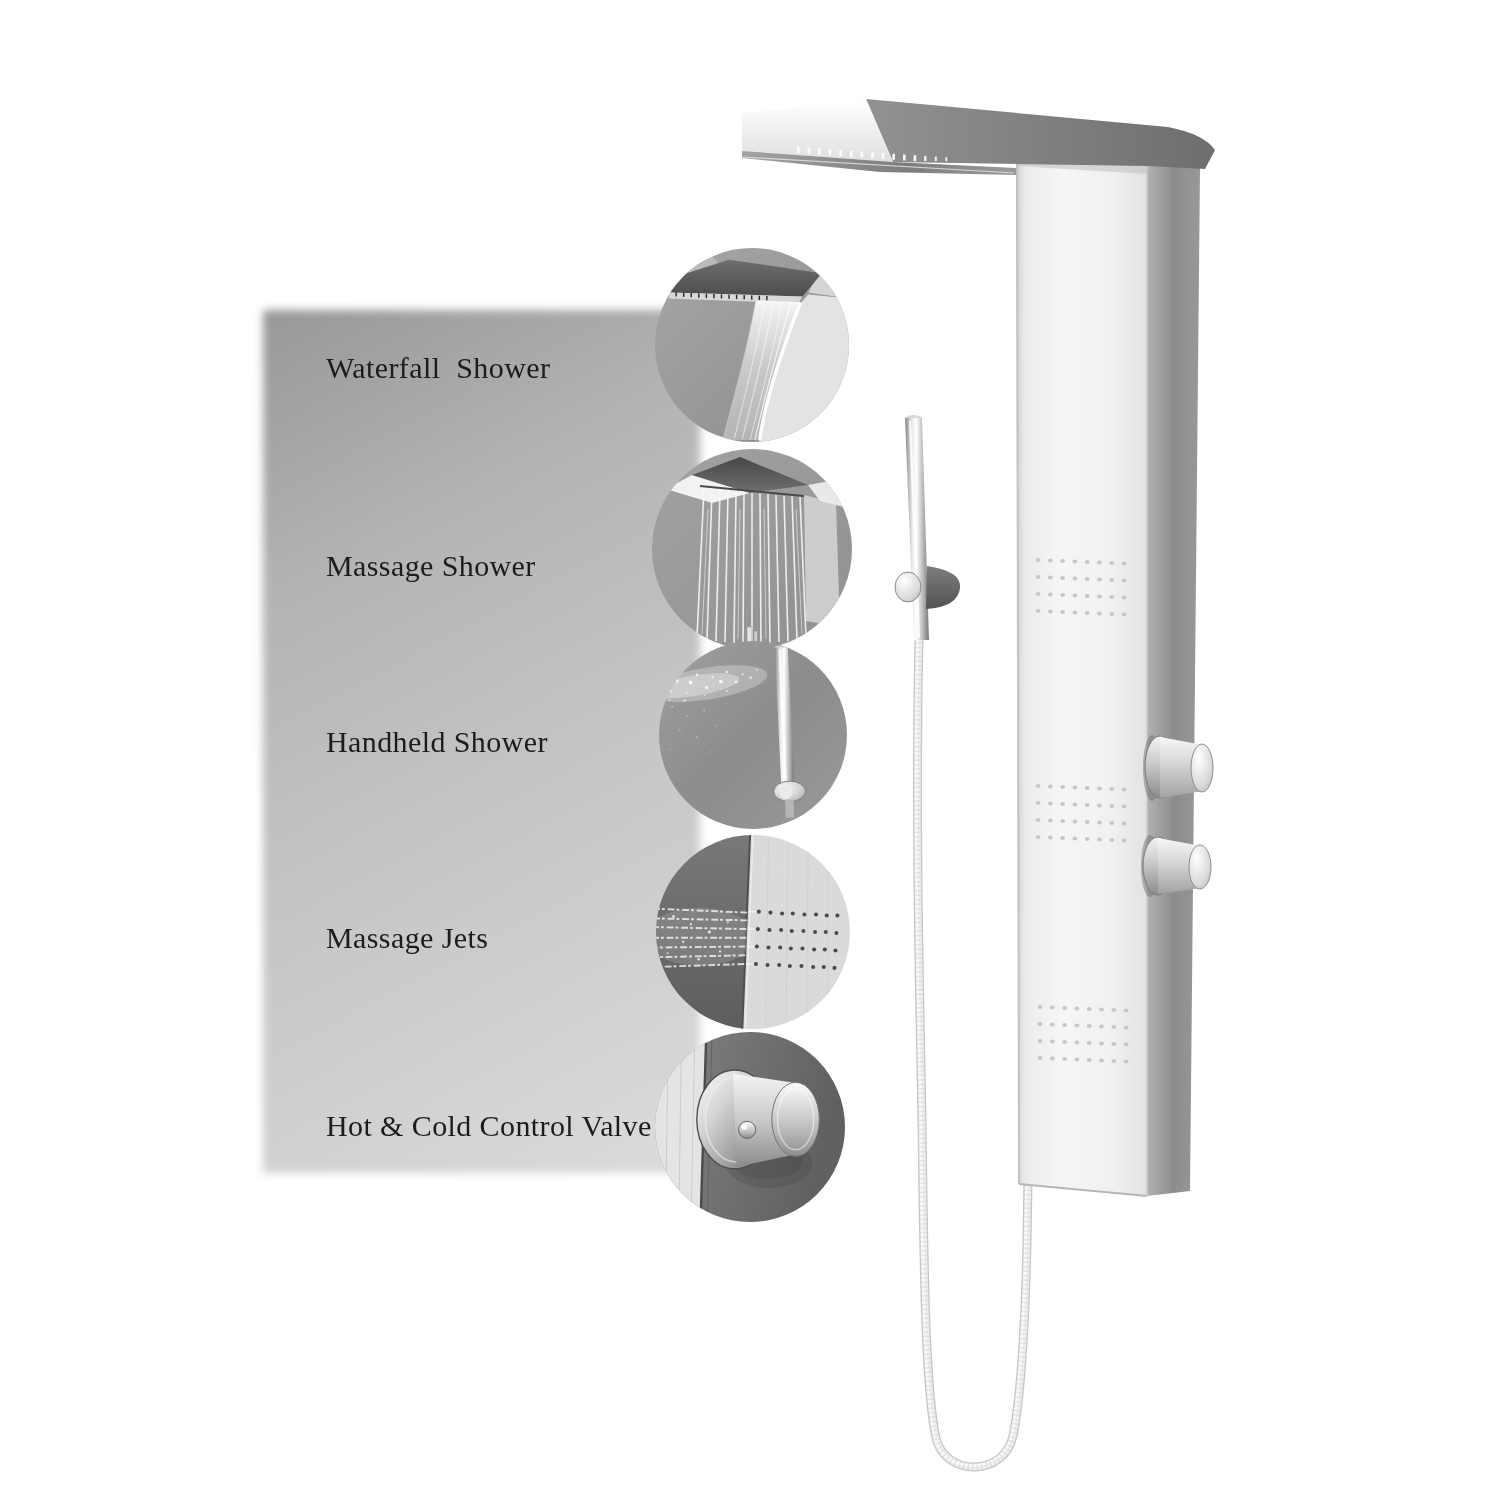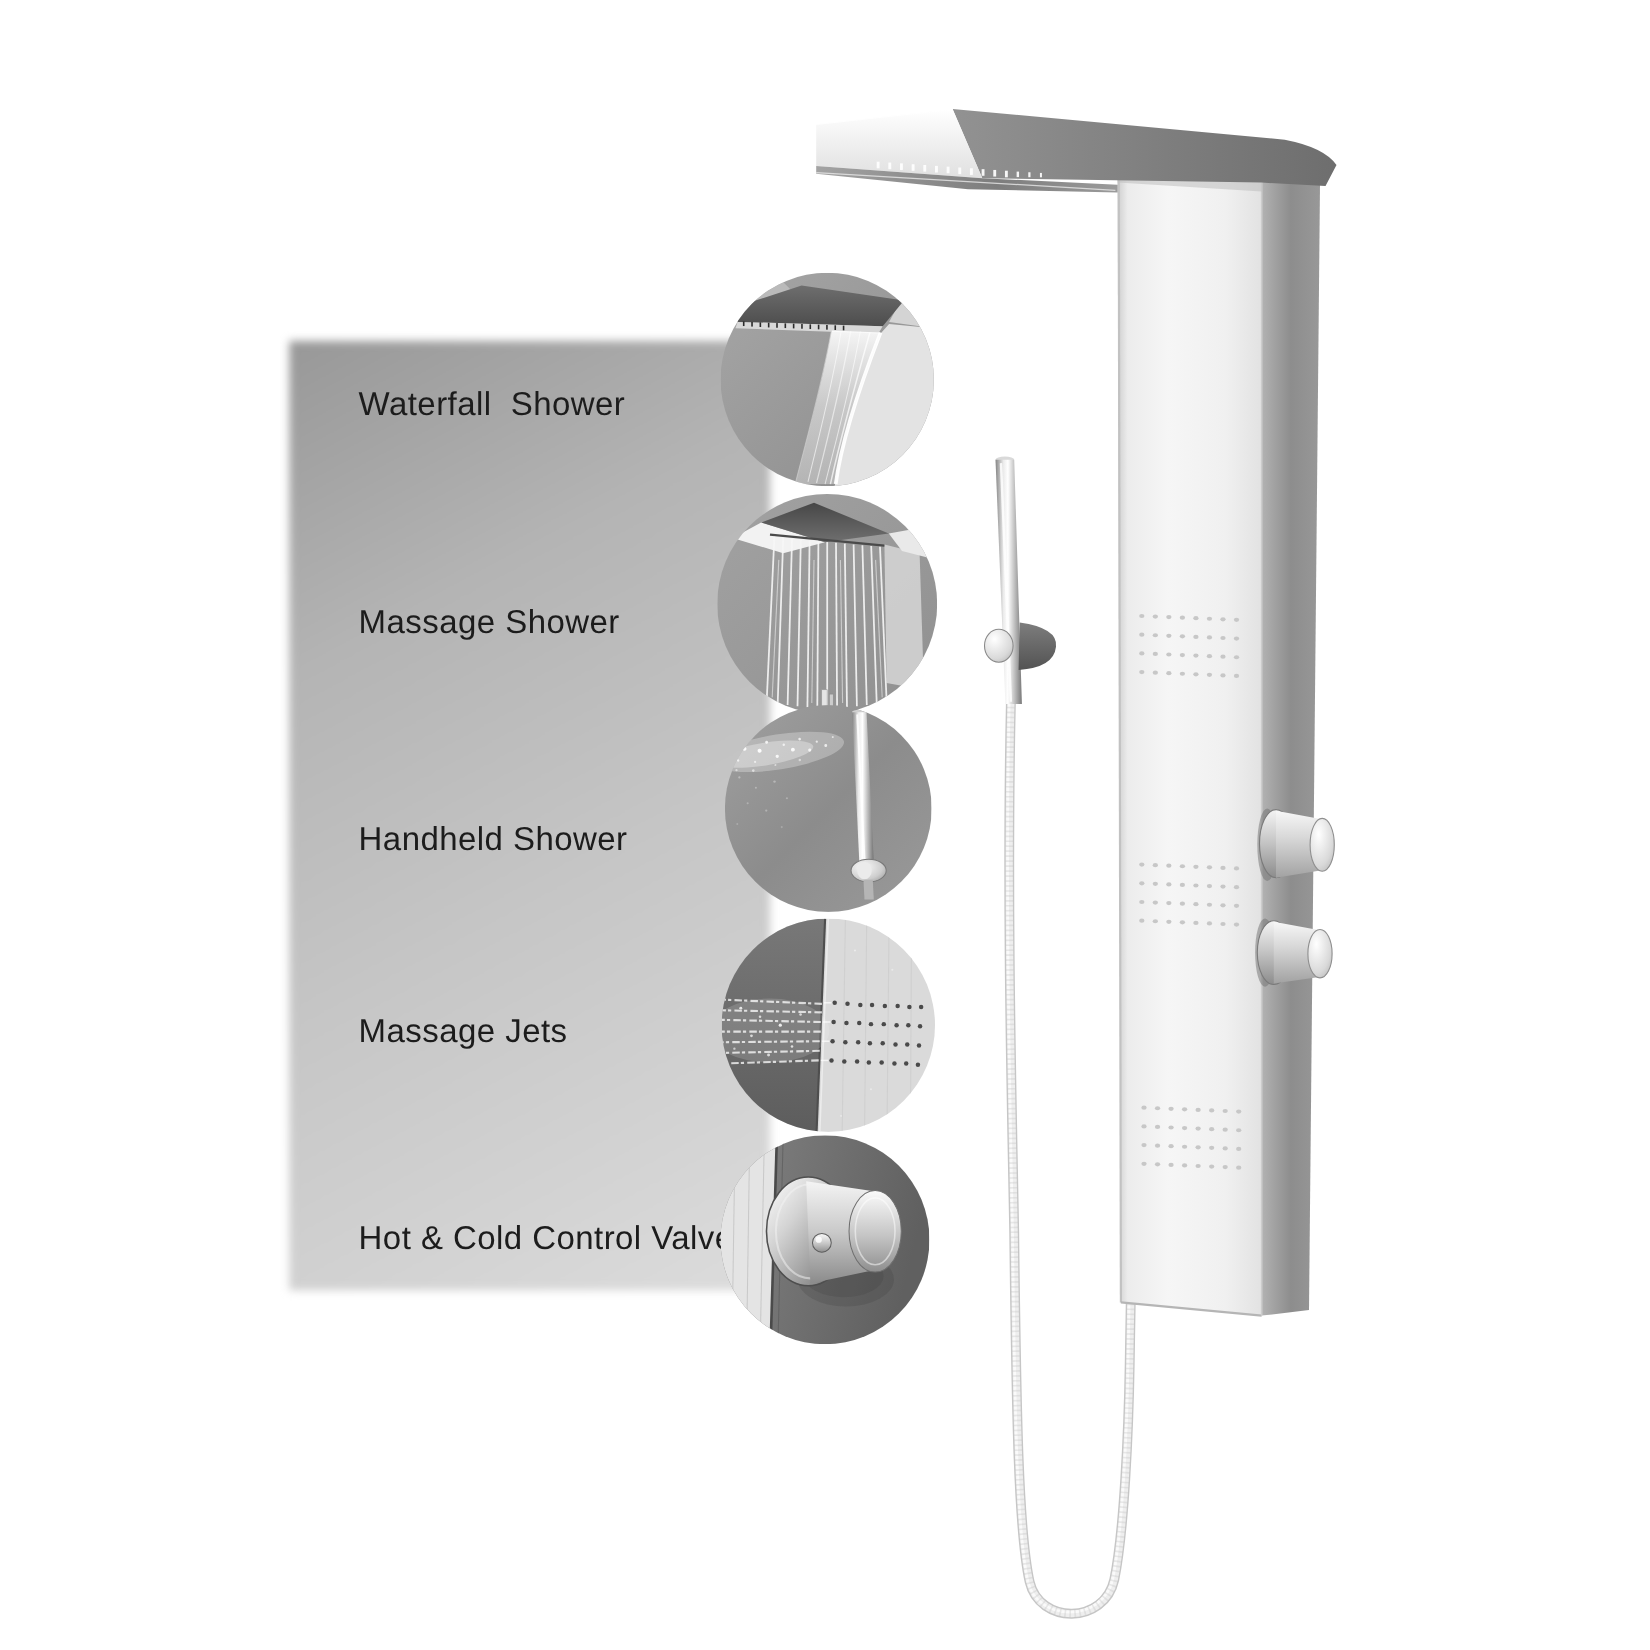--- a/index.html
+++ b/index.html
@@ -2,22 +2,22 @@
 <html><head>
 <meta charset="utf-8">
 <style>
   html,body{margin:0;padding:0;background:#fff;}
   .stage{position:relative;width:1500px;height:1500px;background:#ffffff;overflow:hidden;
          font-family:"Liberation Sans","DejaVu Sans",sans-serif;}
   .backdrop{position:absolute;left:263px;top:310px;width:437px;height:863px;
             background:linear-gradient(152deg,#989898 0%,#b4b4b4 28%,#c6c6c6 58%,#d4d4d4 85%,#dcdcdc 100%);
             filter:blur(4px);}
   .feature-label{position:absolute;left:326px;color:#1c1c1c;font-size:30px;line-height:36px;
-                 white-space:pre;letter-spacing:.4px;}
-  .lbl-1{top:350px;} .lbl-2{top:548px;} .lbl-3{top:746px;} .lbl-4{top:920px;text-align:right;} .lbl-5{top:1108px;}
+                 white-space:pre;letter-spacing:.4px;font-family:Liberation Serif, serif;}
+  .lbl-1{top:350px;} .lbl-2{top:548px;} .lbl-3{top:724px;} .lbl-4{top:920px;text-align:right;} .lbl-5{top:1108px;}
   .callout{position:absolute;border-radius:50%;overflow:hidden;}
   .callout svg{display:block;width:100%;height:100%;}
   .co-1{left:655px;top:248px;width:194px;height:194px;}
   .co-2{left:652px;top:449px;width:200px;height:200px;}
   .co-3{left:659px;top:641px;width:188px;height:188px;}
   .co-4{left:656px;top:835px;width:194px;height:194px;}
   .co-5{left:655px;top:1032px;width:190px;height:190px;}
   .product-svg{position:absolute;left:690px;top:80px;width:570px;height:1420px;}
 </style>
 </head>

